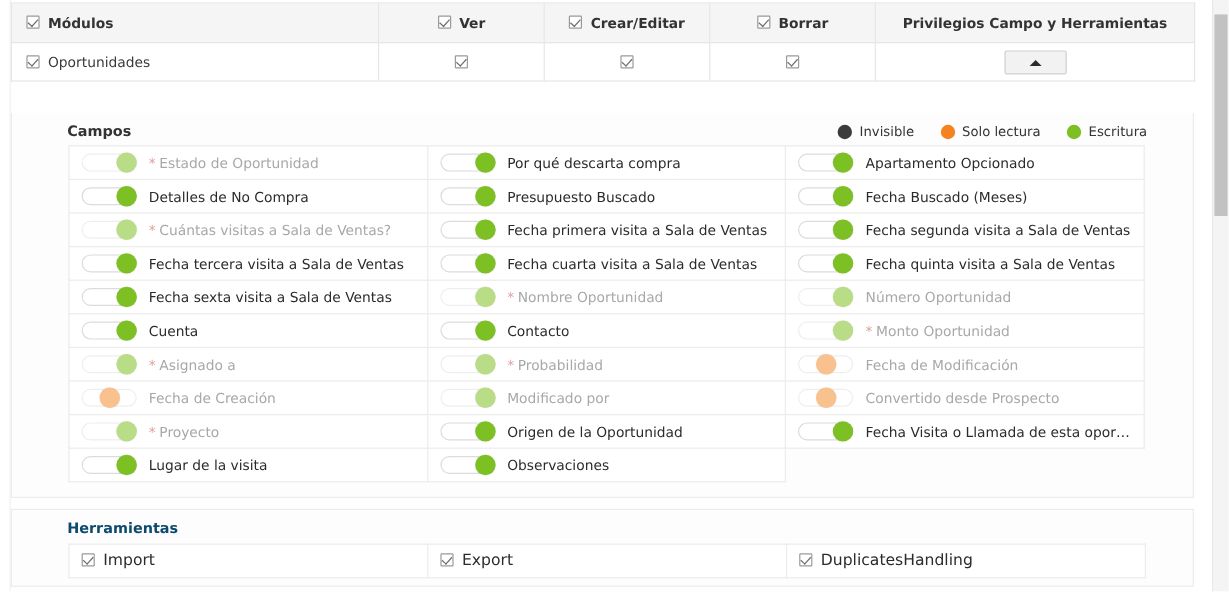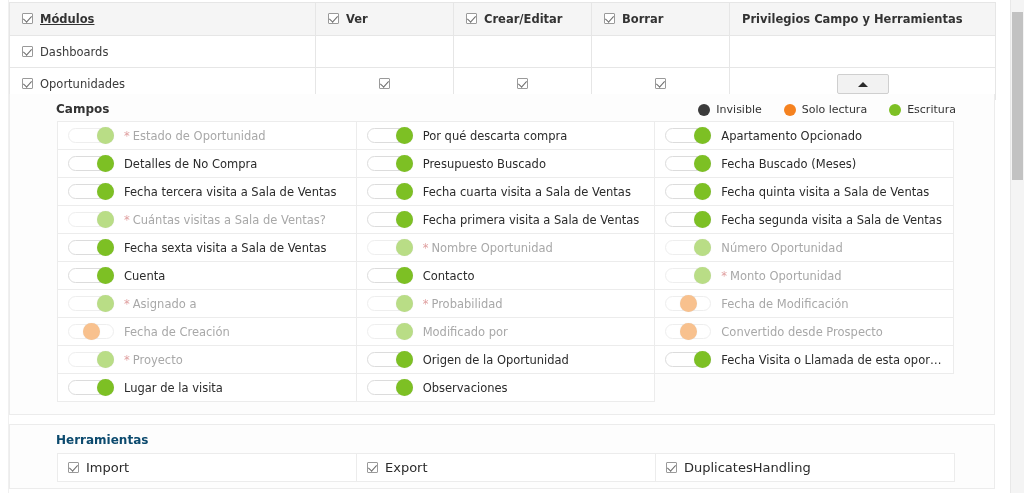--- a/index.html
+++ b/index.html
@@ -36,23 +36,23 @@
     text-align: left;
     vertical-align: middle;
   }
   .mod-table thead th {
     background: #f5f5f5;
     font-weight: bold;
     font-size: 11.5px;
     color: #333;
     height: 33px;
   }
-  .mod-table thead th.ctr { }
+  .mod-table thead th.ctr { text-align: center; }
   .mod-table td.ctr { text-align: center; }
-  .col-mod { width: 306px; text-decoration: underline; }
+  .col-mod { width: 306px; }
   .col-ver { width: 138px; }
   .col-edit { width: 138px; }
   .col-del { width: 138px; }
   .col-priv { width: 266px; }
 
   .cbx {
     display: inline-block;
     width: 11px; height: 11px;
     border: 1px solid #9a9a9a;
     background: #fff;
@@ -255,29 +255,20 @@
           <span class="cbx checked"></span><span>Borrar</span>
         </th>
         <th class="col-priv ctr">
           <span>Privilegios Campo y Herramientas</span>
         </th>
       </tr>
     </thead>
     <tbody>
       <tr>
         <td>
-          <span class="cbx checked"></span><span>Dashboards</span>
-        </td>
-        <td class="ctr"></td>
-        <td class="ctr"></td>
-        <td class="ctr"></td>
-        <td class="ctr"></td>
-      </tr>
-      <tr>
-        <td>
           <span class="cbx checked"></span><span>Oportunidades</span>
         </td>
         <td class="ctr">
           <span class="cbx checked solo"></span>
         </td>
         <td class="ctr">
           <span class="cbx checked solo"></span>
         </td>
         <td class="ctr">
           <span class="cbx checked solo"></span>
@@ -362,20 +353,46 @@
             <td>
               <div class="field-cell">
                 <span class="toggle write">
                   <span class="knob"></span>
                 </span>
                 <span class="field-label"><span>Fecha Buscado (Meses)</span></span>
               </div>
             </td>
           </tr>
           <tr>
+            <td class="row-dim">
+              <div class="field-cell">
+                <span class="toggle write">
+                  <span class="knob"></span>
+                </span>
+                <span class="field-label"><span class="req">*</span><span>Cuántas visitas a Sala de Ventas?</span></span>
+              </div>
+            </td>
+            <td>
+              <div class="field-cell">
+                <span class="toggle write">
+                  <span class="knob"></span>
+                </span>
+                <span class="field-label"><span>Fecha primera visita a Sala de Ventas</span></span>
+              </div>
+            </td>
+            <td>
+              <div class="field-cell">
+                <span class="toggle write">
+                  <span class="knob"></span>
+                </span>
+                <span class="field-label"><span>Fecha segunda visita a Sala de Ventas</span></span>
+              </div>
+            </td>
+          </tr>
+          <tr>
             <td>
               <div class="field-cell">
                 <span class="toggle write">
                   <span class="knob"></span>
                 </span>
                 <span class="field-label"><span>Fecha tercera visita a Sala de Ventas</span></span>
               </div>
             </td>
             <td>
               <div class="field-cell">
@@ -384,46 +401,20 @@
                 </span>
                 <span class="field-label"><span>Fecha cuarta visita a Sala de Ventas</span></span>
               </div>
             </td>
             <td>
               <div class="field-cell">
                 <span class="toggle write">
                   <span class="knob"></span>
                 </span>
                 <span class="field-label"><span>Fecha quinta visita a Sala de Ventas</span></span>
-              </div>
-            </td>
-          </tr>
-          <tr>
-            <td class="row-dim">
-              <div class="field-cell">
-                <span class="toggle write">
-                  <span class="knob"></span>
-                </span>
-                <span class="field-label"><span class="req">*</span><span>Cuántas visitas a Sala de Ventas?</span></span>
-              </div>
-            </td>
-            <td>
-              <div class="field-cell">
-                <span class="toggle write">
-                  <span class="knob"></span>
-                </span>
-                <span class="field-label"><span>Fecha primera visita a Sala de Ventas</span></span>
-              </div>
-            </td>
-            <td>
-              <div class="field-cell">
-                <span class="toggle write">
-                  <span class="knob"></span>
-                </span>
-                <span class="field-label"><span>Fecha segunda visita a Sala de Ventas</span></span>
               </div>
             </td>
           </tr>
           <tr>
             <td>
               <div class="field-cell">
                 <span class="toggle write">
                   <span class="knob"></span>
                 </span>
                 <span class="field-label"><span>Fecha sexta visita a Sala de Ventas</span></span>

